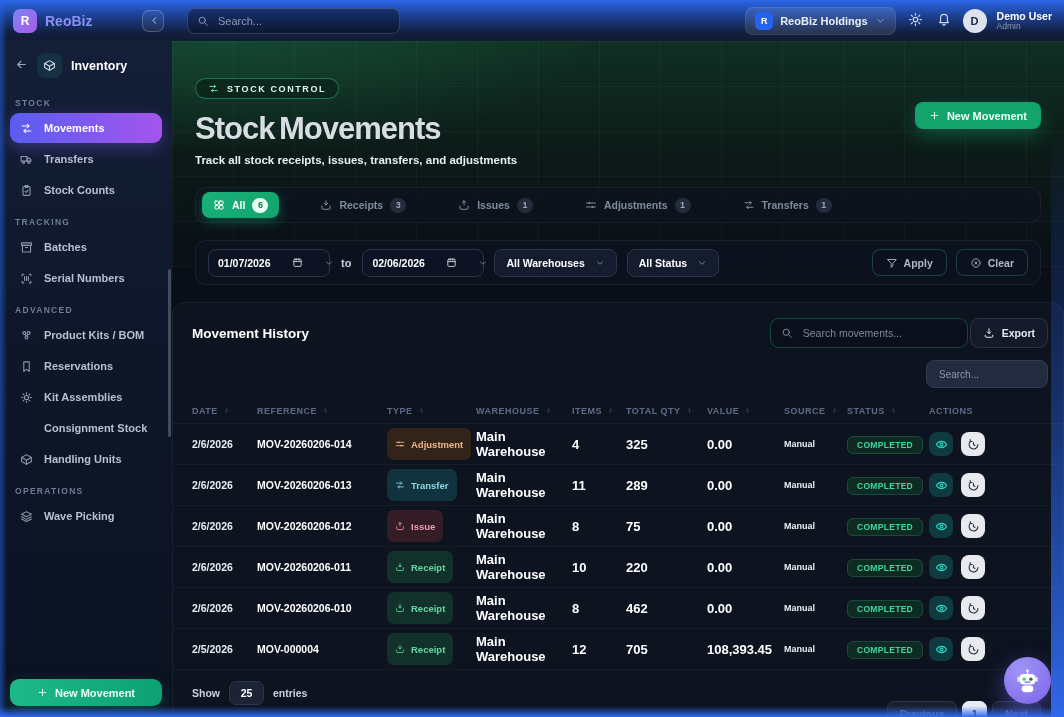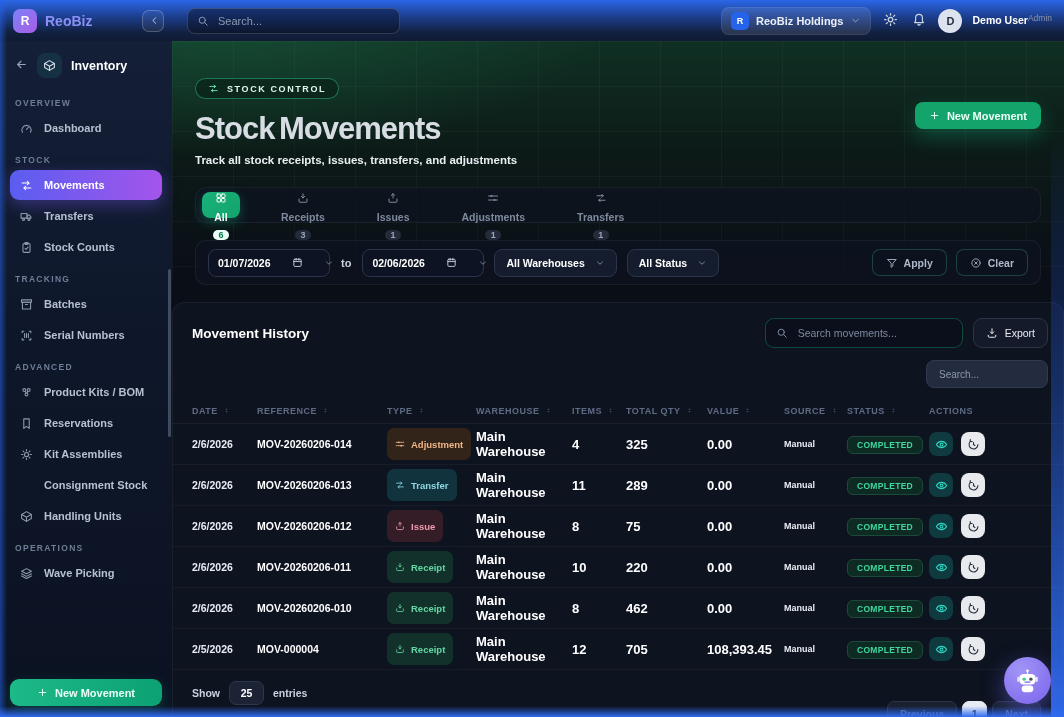--- a/index.html
+++ b/index.html
@@ -24,21 +24,21 @@
   .tb-search input{flex:1;background:transparent;border:0;outline:0;color:#dfe6f1;font-size:11px;font-family:inherit;}
   .tb-search input::placeholder{color:#8d99b3;}
   .tb-right{margin-left:auto;display:flex;align-items:center;gap:10px;padding-right:12px;}
   .company-pill{height:28px;background:rgba(255,255,255,.10);border:1px solid rgba(255,255,255,.08);border-radius:8px;
     display:flex;align-items:center;gap:7px;padding:0 9px;cursor:pointer;}
   .company-avatar{width:18px;height:18px;border-radius:5px;background:#2563eb;color:#fff;font-size:9px;font-weight:800;display:grid;place-items:center;}
   .company-name{color:#eaeff7;font-size:11px;font-weight:700;}
   .company-chevron{color:#9fabc2;font-size:11px;}
   .tb-icon-btn{color:#cdd5e2;font-size:15px;cursor:pointer;background:none;border:0;padding:2px;}
   .user-avatar{width:24px;height:24px;border-radius:50%;background:#dde3ee;color:#1e293b;font-weight:800;font-size:11px;display:grid;place-items:center;}
-  .user-meta{display:flex;flex-direction:row;line-height:1.15;}
+  .user-meta{display:flex;flex-direction:column;line-height:1.15;}
   .user-name{color:#fff;font-weight:800;font-size:10.5px;}
   .user-role{color:#8b95a9;font-size:8.5px;}
 
   
   .sidebar{position:absolute;top:41px;left:0;bottom:0;width:172px;z-index:5;
     background:linear-gradient(180deg,#141f38 0%,#0e1729 45%,#0b1222 100%);}
   .module-row{display:flex;align-items:center;gap:9px;padding:12px 12px 8px 15px;}
   .back-btn{color:#9aa4b8;font-size:13px;background:none;border:0;padding:0;cursor:pointer;}
   .module-icon{width:25px;height:25px;border-radius:8px;background:rgba(45,212,191,.10);color:#d5dce8;font-size:13px;}
   .module-label{color:#fff;font-weight:800;font-size:12.5px;}
@@ -70,21 +70,21 @@
   .hero-badge .icon{color:#6ee7b7;font-size:11px;}
   .hero-title{margin:12px 0 7px;font-size:31px;font-weight:800;color:#d8dde4;letter-spacing:-1px;word-spacing:-3px;}
   .hero-sub{margin:0;color:#e9eef3;font-size:11.5px;font-weight:600;}
   .hero-new-btn{position:absolute;top:61px;right:23px;height:27px;border:0;border-radius:8px;padding:0 14px;cursor:pointer;
     background:var(--accent-green,#12a46b);color:#ecfff7;font-weight:800;font-size:11px;font-family:inherit;
     display:flex;align-items:center;gap:7px;box-shadow:0 8px 20px rgba(16,185,129,.30);}
 
   .panel{margin:0 23px;border-radius:11px;background:rgba(14,19,31,.74);border:1px solid rgba(255,255,255,.055);}
   .tabs-bar{margin-top:21px;height:36px;display:flex;align-items:center;gap:30px;padding:0 6px;position:relative;}
   .tab{display:flex;align-items:center;gap:7px;height:26px;padding:0 11px;border-radius:8px;cursor:pointer;
-    color:#7e8a9d;font-size:10.5px;font-weight:700;flex-direction:column;}
+    color:#7e8a9d;font-size:10.5px;font-weight:700;}
   .tab .icon{font-size:12px;}
   .tab-count{min-width:16px;height:15px;border-radius:999px;background:#242c3c;color:#9aa5b8;font-size:9px;font-weight:800;
     display:grid;place-items:center;padding:0 5px;}
   .tab.active{background:linear-gradient(135deg,#19b27a,var(--accent-green,#0f9a64));color:#fff;box-shadow:0 4px 12px rgba(16,185,129,.35);}
   .tab.active .tab-count{background:#eafff5;color:#0b7a4e;}
 
   .filters-bar{margin-top:17px;height:45px;display:flex;align-items:center;gap:10px;padding:0 12px;position:relative;}
   .date-input{width:122px;height:28px;border-radius:8px;background:#0d1322;border:1px solid #2b3549;display:flex;align-items:center;
     gap:21px;padding:0 9px;color:#fff;font-size:10.5px;font-weight:700;cursor:pointer;}
   .date-input .val{flex:1;}
@@ -100,22 +100,22 @@
   .ghost-btn .icon{font-size:12px;color:#97a2b4;}
 
   
   .card{margin-top:17px;border-radius:13px;background:#0e1320;border:1px solid rgba(255,255,255,.055);position:relative;height:470px;}
   .card-head{display:flex;align-items:center;padding:15px 15px 6px 19px;}
   .card-title{color:#fff;font-weight:800;font-size:13.5px;}
   .search-mov{margin-left:auto;width:198px;height:30px;border-radius:9px;border:1px solid rgba(16,185,129,.35);
     background:rgba(9,14,25,.6);display:flex;align-items:center;gap:8px;padding:0 10px;color:#7e8aa0;font-size:12px;}
   .search-mov input{flex:1;background:transparent;border:0;outline:0;color:#dfe6f1;font-size:10.5px;font-family:inherit;}
   .search-mov input::placeholder{color:#7e8aa0;}
-  .export-btn{margin-left:10px;height:30px;border-radius:9px;border:1px solid #2b3446;background:#141a29;cursor:pointer;
-    color:#e7ecf4;font-weight:400;font-size:10.5px;font-family:inherit;display:flex;align-items:center;gap:7px;padding:0 12px;}
+  .export-btn{margin-left:2px;height:30px;border-radius:9px;border:1px solid #2b3446;background:#141a29;cursor:pointer;
+    color:#e7ecf4;font-weight:700;font-size:10.5px;font-family:inherit;display:flex;align-items:center;gap:7px;padding:0 12px;}
   .quick-search-row{display:flex;justify-content:flex-end;padding:6px 15px 10px;}
   .quick-search{width:122px;height:28px;border-radius:8px;background:#232c3e;border:1px solid #303b52;
     display:flex;align-items:center;padding:0 10px;}
   .quick-search input{width:100%;background:transparent;border:0;outline:0;color:#cbd3e0;font-size:10px;font-family:inherit;}
   .quick-search input::placeholder{color:#8d97ab;}
 
   .tgrid{display:grid;grid-template-columns:65px 130px 89px 96px 54px 81px 77px 63px 82px 1fr;align-items:center;padding:0 19px;}
   .thead{height:26px;border-bottom:1px solid rgba(255,255,255,.055);}
   .th{display:flex;align-items:center;gap:5px;color:#5f6b85;font-size:9px;font-weight:800;letter-spacing:.5px;cursor:pointer;}
   .th .sort{font-size:7px;color:#3d485f;}
@@ -231,34 +231,20 @@
       <span class="icon module-icon">
           <svg viewBox="0 0 24 24">
             <path d="M21 8.2 12 3 3 8.2v7.6L12 21l9-5.2z"></path>
             <path d="M3.4 8.4 12 13.3l8.6-4.9M12 21v-7.7"></path>
           </svg>
         </span>
       <span class="module-label">Inventory</span>
     </div>
     <nav class="sb-nav">
         <div class="sb-section">
-    <div class="sb-section-label">OVERVIEW</div>
-    <div class="sb-items">
-            <div class="sb-item">
-    <span class="icon sb-icon">
-                <svg viewBox="0 0 24 24">
-                  <path d="M4.5 19a8.6 8.6 0 1 1 15 0"></path>
-                  <path d="M12 13.5 15.5 10"></path>
-                </svg>
-              </span>
-    <span>Dashboard</span>
-  </div>
-          </div>
-  </div>
-        <div class="sb-section">
     <div class="sb-section-label">STOCK</div>
     <div class="sb-items">
             <div class="sb-item active">
     <span class="icon sb-icon">
                 <svg viewBox="0 0 24 24">
                   <path d="M4 7.5h12.5"></path>
                   <path d="m13.5 4.5 3 3-3 3"></path>
                   <path d="M20 16.5H7.5"></path>
                   <path d="m10.5 13.5-3 3 3 3"></path>
                 </svg>

